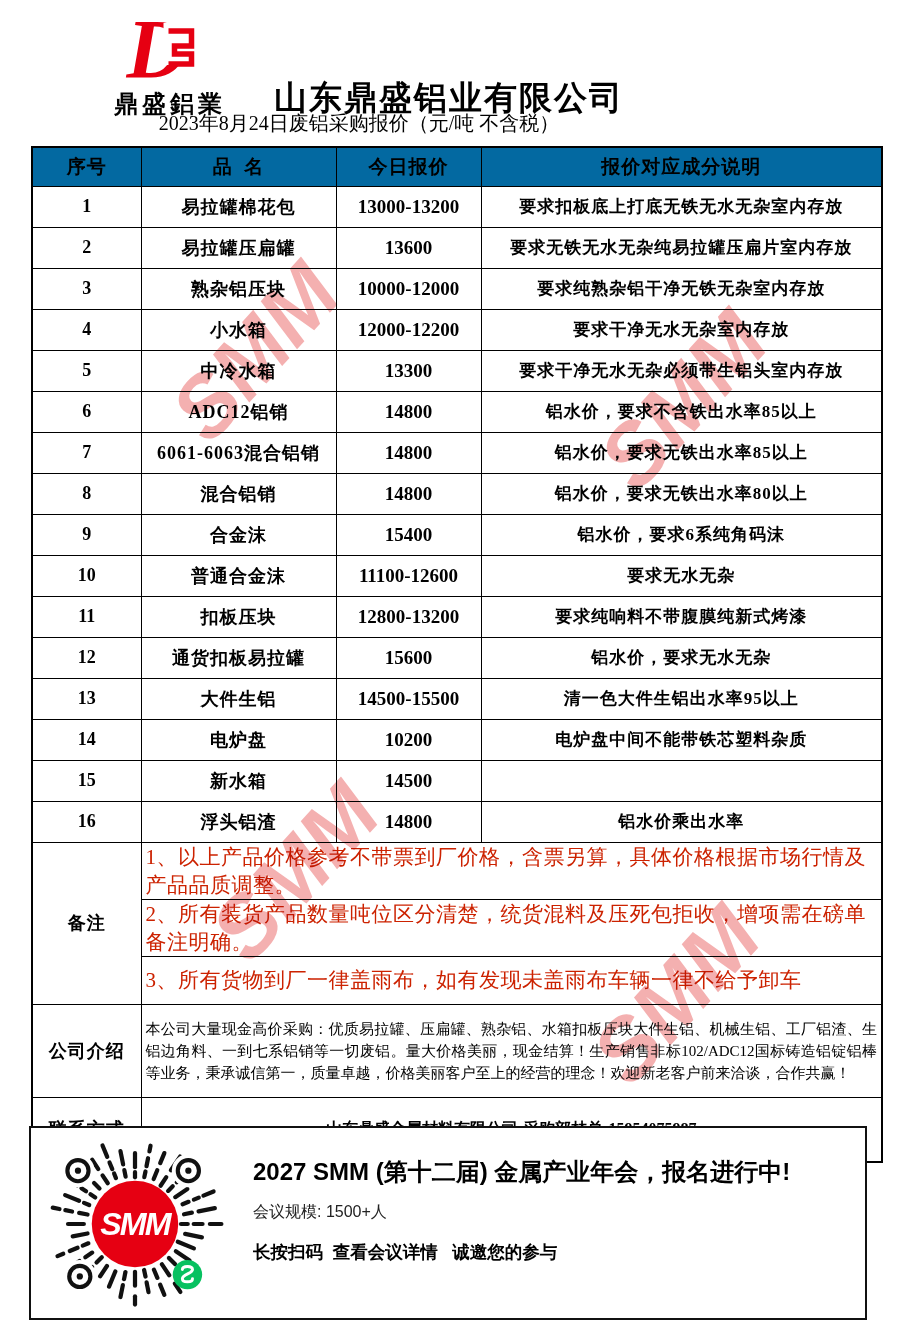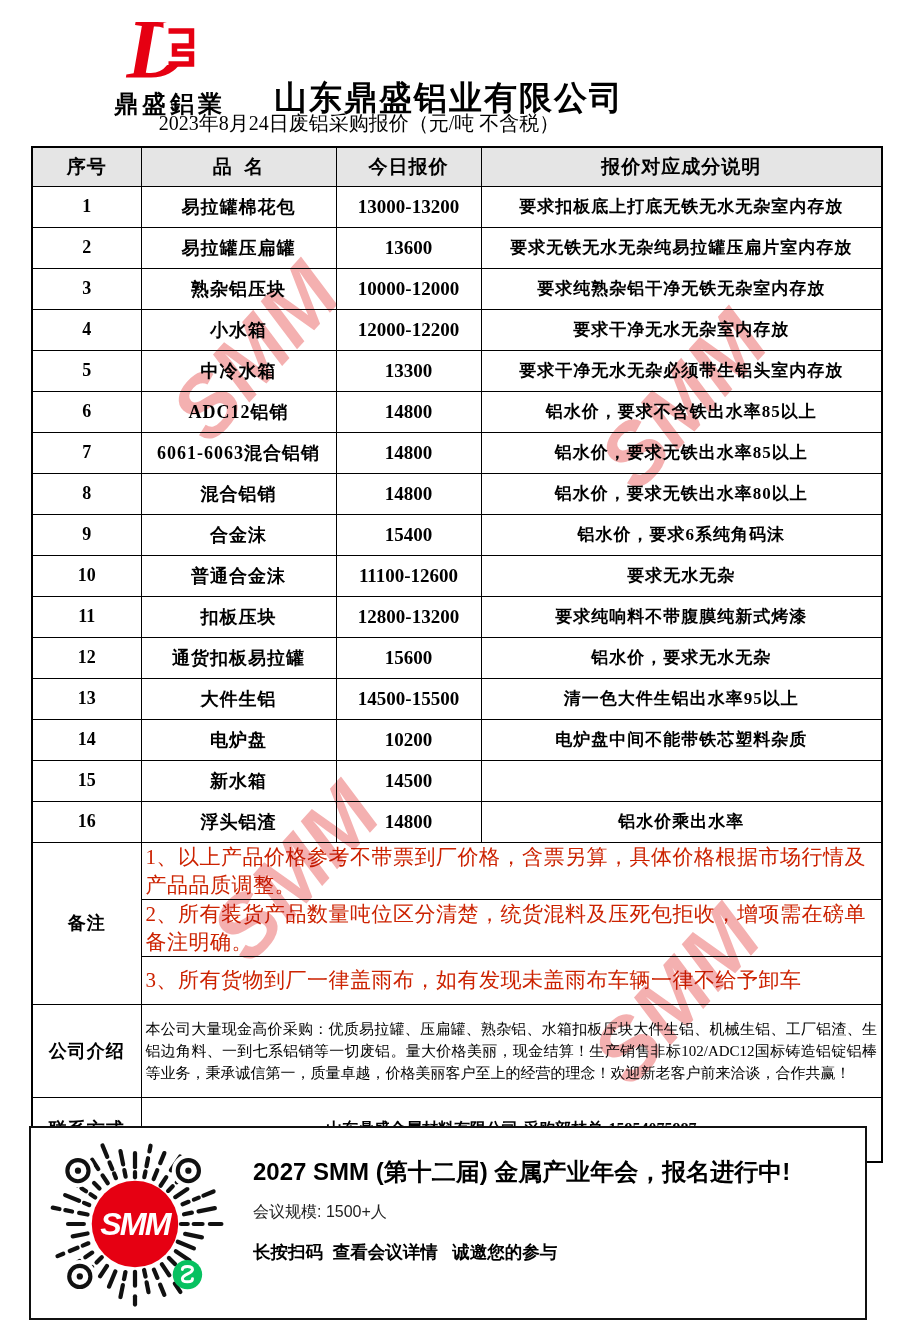--- a/index.html
+++ b/index.html
@@ -17,21 +17,21 @@
   .wm{position:absolute;transform:translate(-50%,-50%) rotate(-48deg);
       font-family:"Liberation Sans","DejaVu Sans",sans-serif;
       font-style:italic;font-weight:900;font-size:86px;color:rgba(233,90,90,0.48);
       mix-blend-mode:multiply;z-index:6;pointer-events:none;white-space:nowrap;}
 
   
   table.sheet{position:absolute;left:31px;top:146px;width:850px;border-collapse:collapse;
               table-layout:fixed;z-index:2;}
   table.sheet td,table.sheet th{border:1.5px solid #000;padding:0 4px;overflow:hidden;}
   table.sheet{border:2.5px solid #000;}
-  tr.hdr{height:39px;background:#e5e5e5;}
+  tr.hdr{height:39px;background:#0369a1;}
   tr.hdr th{font-size:19px;font-weight:900;letter-spacing:1px;}
   tr.data{height:41px;}
   td.c-no{text-align:center;font-size:18px;font-weight:700;}
   td.c-name{text-align:center;font-size:18px;font-weight:700;letter-spacing:1px;}
   td.c-price{text-align:center;font-size:19px;font-weight:700;}
   td.c-desc{text-align:center;font-size:17px;font-weight:700;letter-spacing:1px;}
   td.lbl{text-align:center;font-size:18px;font-weight:700;letter-spacing:1px;}
   td.remark{font-size:21px;color:#cc2200;padding:2px 6px;letter-spacing:0.5px;}
   tr.rm1{height:44px;}  tr.rm2{height:45px;}  tr.rm3{height:48px;}
   tr.intro{height:93px;}

